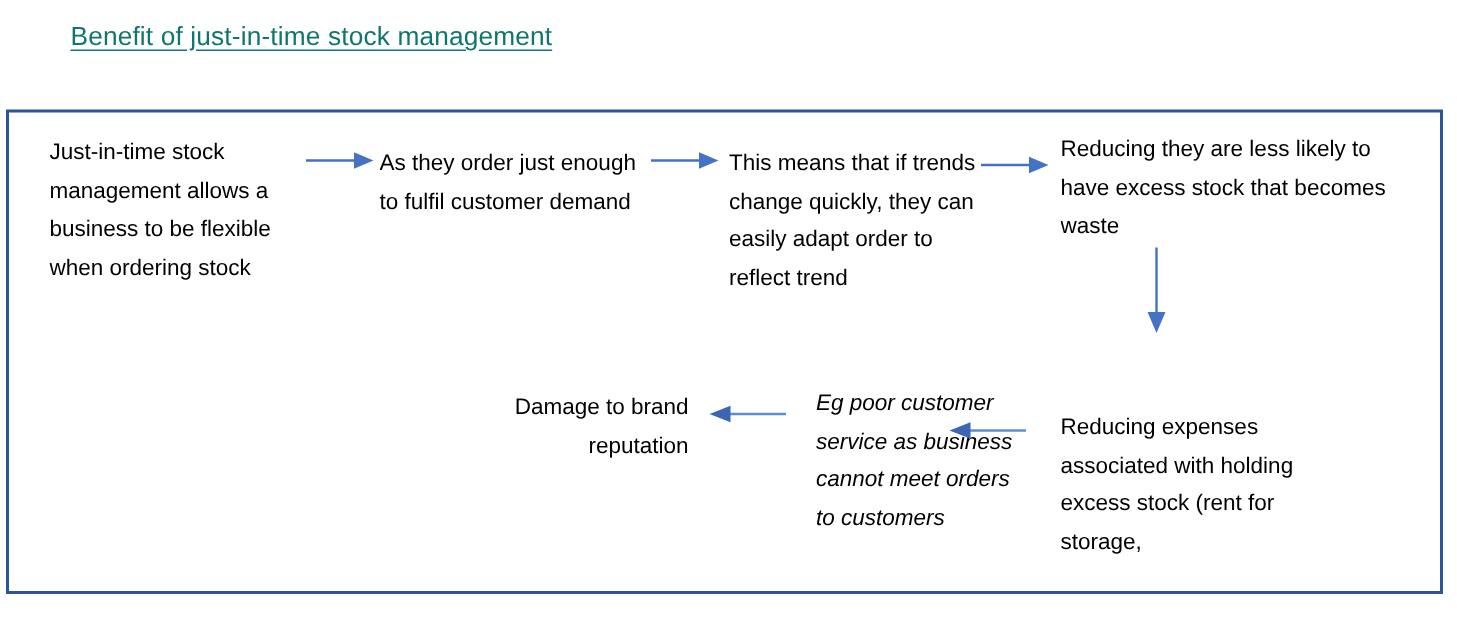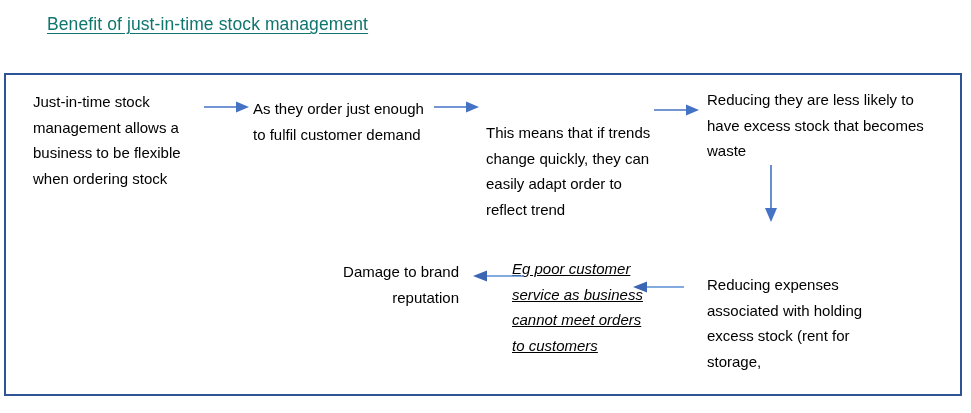--- a/index.html
+++ b/index.html
@@ -47,24 +47,24 @@
     position: absolute;
     font-size: 15px;
     line-height: 25.5px;
     color: #000000;
     overflow: hidden;
   }
   .node.italic { font-style: italic; }
 
   #node-1 { left: 33px;  top: 89px;  width: 170px; height: 134px; }
   #node-2 { left: 253px; top: 96px;  width: 178px; height: 82px;  }
-  #node-3 { left: 486px; top: 96px;  width: 168px; height: 113px; margin-top: 24px; }
+  #node-3 { left: 486px; top: 96px;  width: 168px; height: 113px; }
   #node-4 { left: 707px; top: 87px;  width: 224px; height: 82px;  }
   #node-5 { left: 707px; top: 272px; width: 190px; height: 110px; }
-  #node-6 { left: 512px; top: 256px; width: 145px; height: 130px; text-decoration: underline; }
+  #node-6 { left: 544px; top: 256px; width: 145px; height: 130px; }
   #node-7 { left: 299px; top: 259px; width: 160px; height: 57px; text-align: right;  }
 
   
   .arrow { position: absolute; }
   .arrow svg { display: block; overflow: visible; }
 
   #arrow-1 { left: 204px; top: 100px; }
   #arrow-2 { left: 434px; top: 100px; }
   #arrow-3 { left: 654px; top: 103px; }
   #arrow-4 { left: 763px; top: 165px; }

